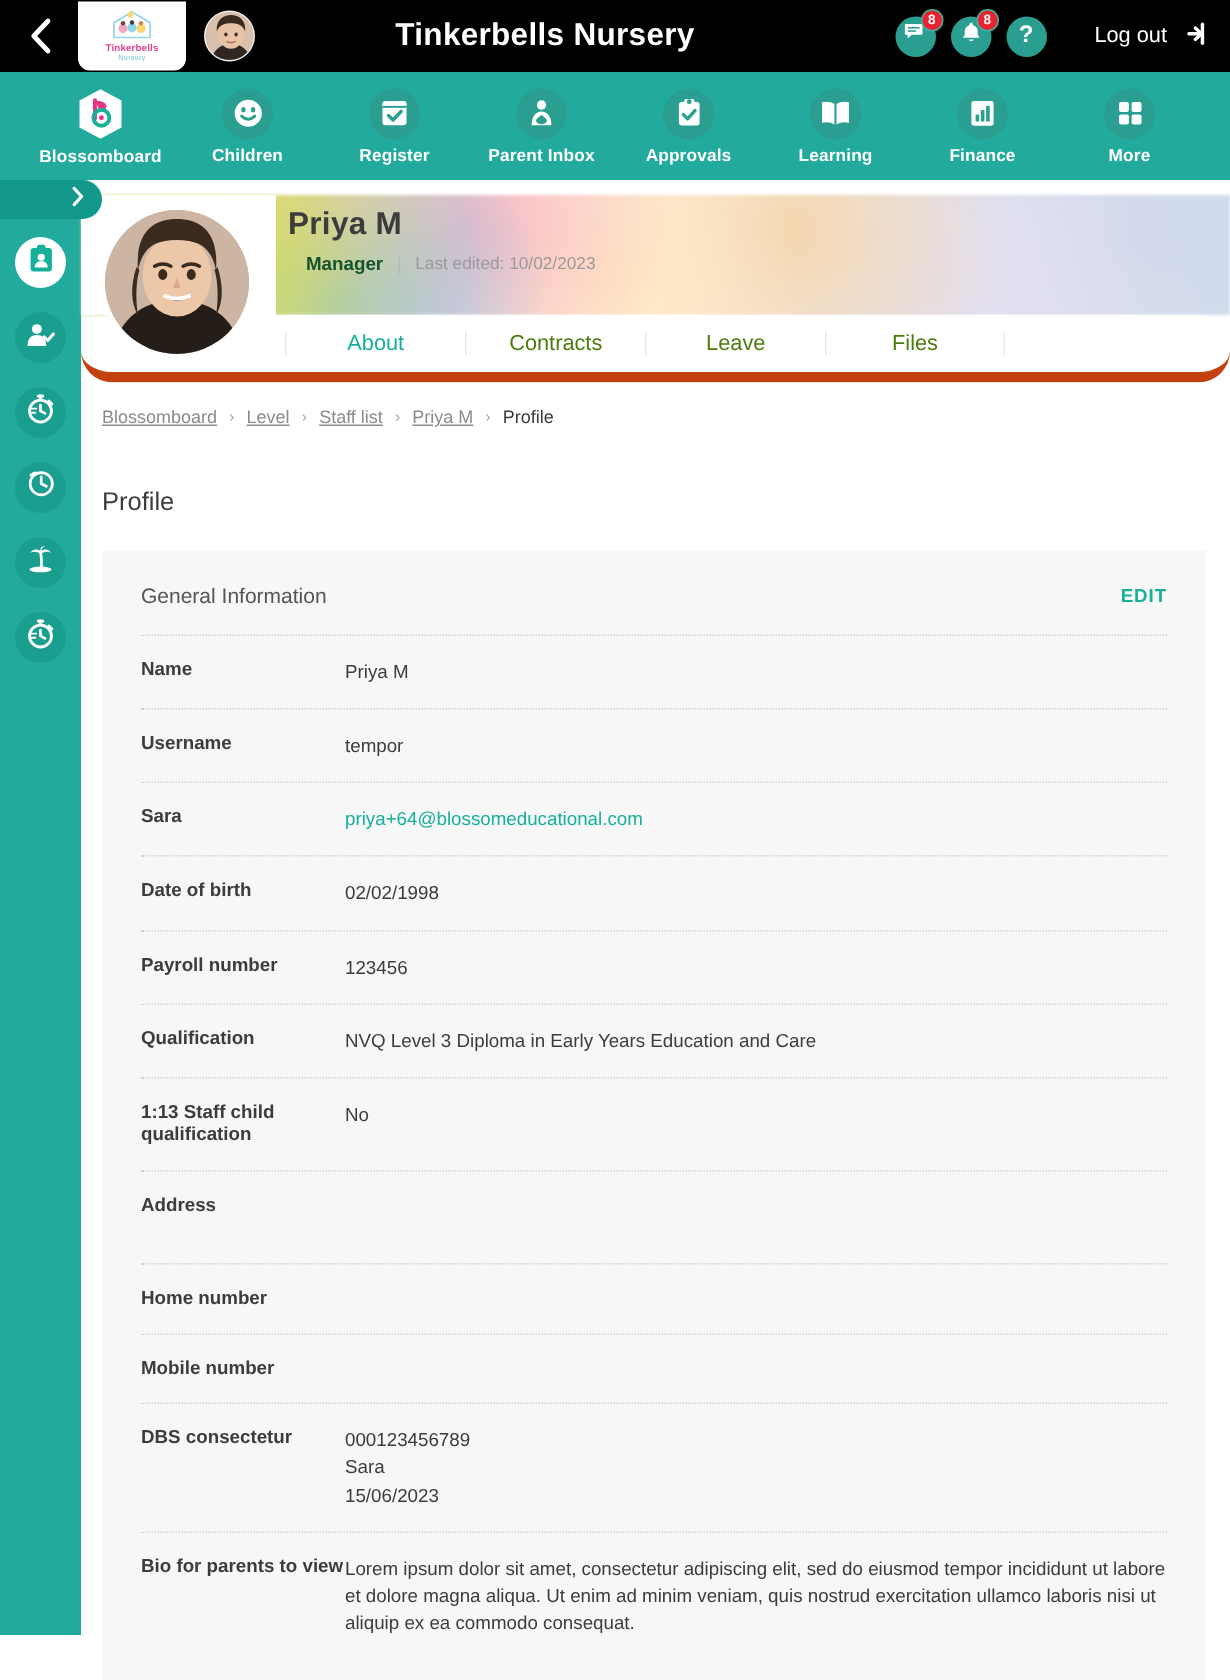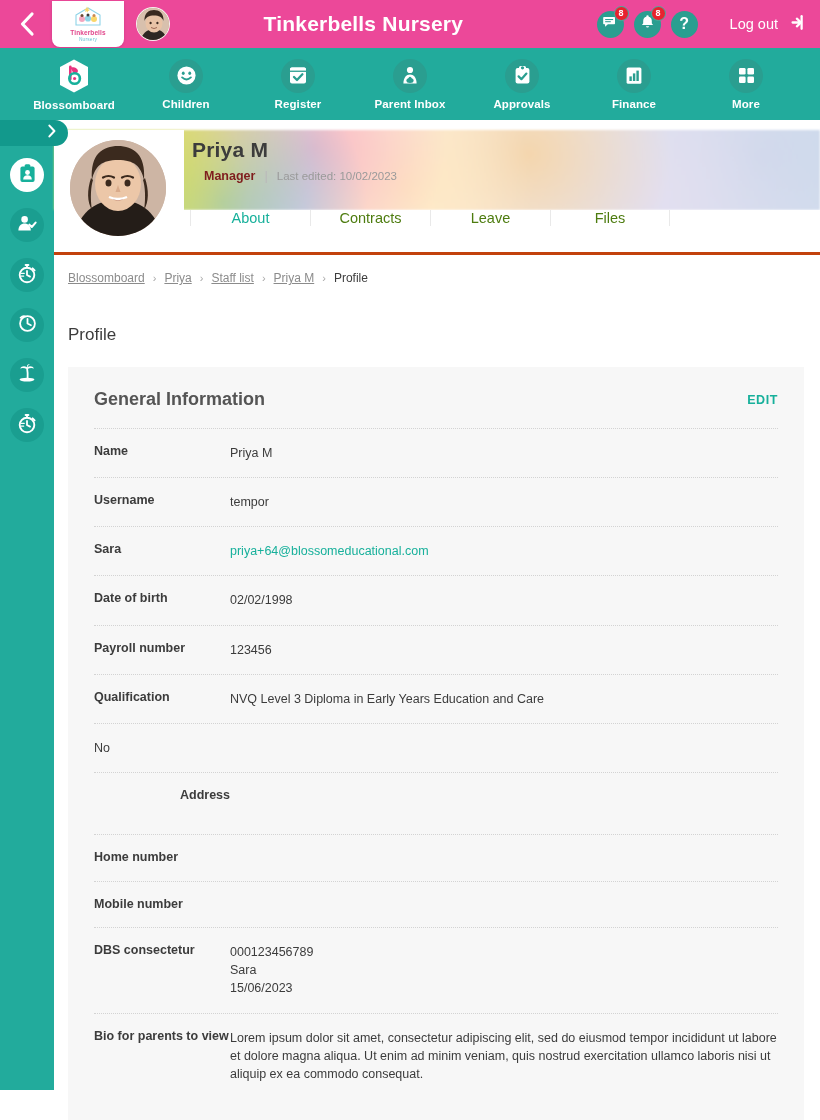--- a/index.html
+++ b/index.html
@@ -7,21 +7,21 @@
     width: 820px; height: 1120px;
     font-family: "Liberation Sans", sans-serif;
     background: #ffffff;
     overflow: hidden;
   }
   .app { position: relative; width: 820px; height: 1120px; }
 
   
   .topbar {
     position: absolute; top: 0; left: 0; width: 820px; height: 48px;
-    background: #ec4899;
+    background: #000000;
     display: flex; align-items: center;
   }
   .back-btn {
     width: 52px; height: 48px; display: flex; align-items: center; justify-content: center;
     cursor: pointer;
   }
   .back-btn svg { display: block; }
   .org-logo {
     width: 72px; height: 46px; background: #fff;
     border-radius: 0 0 8px 8px;
@@ -122,36 +122,37 @@
   }
   .banner-white {
     position: absolute; left: 54px; top: 130px; width: 130px; height: 80px;
     background: #fff;
   }
   .profile-head {
     position: absolute; left: 192px; top: 138px; z-index: 4;
   }
   .profile-name { font-size: 21px; color: #3c3c3c; font-weight: bold; letter-spacing: .2px; }
   .profile-meta { display: flex; align-items: center; gap: 9px; margin-top: 6px; }
-  .profile-role { font-size: 12.5px; color: #7f1d1d; font-weight: bold; padding-left: 12px; }
+  .profile-role { font-size: 12.5px; color: #14532d; font-weight: bold; padding-left: 12px; }
   .meta-sep { color: #b9b9b9; font-size: 13px; }
   .profile-edited { font-size: 11.5px; color: #9a9a9a; }
 
   .avatar-big {
     position: absolute; left: 70px; top: 140px; z-index: 5;
     width: 96px; height: 96px; border-radius: 50%;
     overflow: hidden; background: #cbb3a4;
     box-shadow: 0 0 0 2px #ffffff;
   }
 
   
   .tabstrip {
     position: absolute; left: 54px; top: 210px; width: 766px; height: 45px;
-    background: #fff; display: flex; align-items: flex-start;
-    border-bottom: 3px solid #c2410c;
+    background: #fff; display: flex; align-items: center;
+    border-bottom: 7px solid #c2410c;
+    border-radius: 21px;
   }
   .tab-gap { width: 136px; }
   .tab {
     width: 120px; display: flex; align-items: center; justify-content: center;
     font-size: 14.5px; color: #4d7c0f; cursor: pointer;
     border-left: 1px solid #e9e9e9;
   }
   .tab:last-of-type { border-right: 1px solid #e9e9e9; }
   .tab.active { color: #17b09b; }
 
@@ -161,30 +162,30 @@
   .crumb { font-size: 12px; color: #8b8b8b; text-decoration: underline; cursor: pointer; }
   .crumb.current { color: #3c3c3c; text-decoration: none; cursor: default; }
   .crumb-sep { color: #a8a8a8; font-size: 11px; }
   .page-title { font-size: 17px; color: #3c3c3c; padding: 40px 0 0 14px; }
 
   .card {
     margin: 22px 16px 0 14px; background: #f7f7f7;
     padding: 22px 26px 24px 26px;
   }
   .card-head { display: flex; align-items: center; justify-content: space-between; padding-bottom: 18px; }
-  .card-title { font-size: 18px; color: #555; font-weight: bold; }
+  .card-title { font-size: 14px; color: #555; }
   .edit-link { font-size: 12.5px; color: #17b09b; letter-spacing: .6px; cursor: pointer; font-weight: bold; }
   .row {
     display: flex; padding: 15px 0 15px 0;
     border-top: 1px dotted #d3d3d3; align-items: flex-start;
   }
   .row-label { width: 136px; flex: none; font-size: 12.5px; color: #3c3c3c; font-weight: bold; line-height: 1.25; }
   .row-value { font-size: 12.5px; color: #3c3c3c; line-height: 1.45; white-space: pre-line; }
   .row-value.link { color: #17b09b; cursor: pointer; }
-  .row.tall { min-height: 62px; text-align: right; }
+  .row.tall { min-height: 62px; }
 </style>
 </head>
 <body>
 
 <div class="app">
 
   <div class="topbar">
 
     <div class="back-btn">
       <span>
@@ -319,20 +320,29 @@
         <svg width="19" height="21" viewBox="0 0 19 21">
           <rect x="2.6" y="3" width="13.8" height="15.6" rx="2" fill="#fff"></rect>
           <rect x="6" y="1" width="7" height="3.6" rx="1.6" fill="#fff"></rect>
           <circle cx="9.5" cy="2.8" r="1.6" fill="#2a9e90"></circle>
           <path d="M5.6 11.4 L8.4 14.2 L13.4 8.6" stroke="#2a9e90" stroke-width="2.2" fill="none" stroke-linecap="round" stroke-linejoin="round"></path>
         </svg>
       </span>
       <span class="nav-label">Approvals</span>
     </div>
 
+    <div class="nav-item">
+      <span class="nav-ico">
+        <svg width="22" height="19" viewBox="0 0 22 19">
+          <path d="M10.3 3.4 C8 1.8 4.6 1.5 2 2.2 V15.8 C4.6 15.1 8 15.4 10.3 17 Z" fill="#fff"></path>
+          <path d="M11.7 3.4 C14 1.8 17.4 1.5 20 2.2 V15.8 C17.4 15.1 14 15.4 11.7 17 Z" fill="#fff"></path>
+        </svg>
+      </span>
+      <span class="nav-label">Learning</span>
+    </div>
 
     <div class="nav-item">
       <span class="nav-ico">
         <svg width="20" height="21" viewBox="0 0 20 21">
           <rect x="2.6" y="2.4" width="14.8" height="16.4" rx="1.6" fill="#fff"></rect>
           <rect x="5.4" y="11.4" width="2.4" height="4.6" fill="#2a9e90"></rect>
           <rect x="8.9" y="8.4" width="2.4" height="7.6" fill="#2a9e90"></rect>
           <rect x="12.4" y="5.6" width="2.4" height="10.4" fill="#2a9e90"></rect>
         </svg>
       </span>
@@ -469,21 +479,21 @@
     <div class="tab">Contracts</div>
     <div class="tab">Leave</div>
     <div class="tab">Files</div>
   </div>
 
   <div class="content">
 
     <div class="crumbs">
       <span class="crumb">Blossomboard</span>
       <span class="crumb-sep">›</span>
-      <span class="crumb">Priya</span>
+      <span class="crumb">Level</span>
       <span class="crumb-sep">›</span>
       <span class="crumb">Staff list</span>
       <span class="crumb-sep">›</span>
       <span class="crumb">Priya M</span>
       <span class="crumb-sep">›</span>
       <span class="crumb current">Profile</span>
     </div>
 
     <div class="page-title">Profile</div>
 
@@ -511,20 +521,21 @@
       </div>
       <div class="row">
         <span class="row-label">Payroll number</span>
         <span class="row-value">123456</span>
       </div>
       <div class="row">
         <span class="row-label">Qualification</span>
         <span class="row-value">NVQ Level 3 Diploma in Early Years Education and Care</span>
       </div>
       <div class="row">
+        <span class="row-label">1:13 Staff child qualification</span>
         <span class="row-value">No</span>
       </div>
       <div class="row tall">
         <span class="row-label">Address</span>
         <span class="row-value"></span>
       </div>
       <div class="row">
         <span class="row-label">Home number</span>
         <span class="row-value"></span>
       </div>

